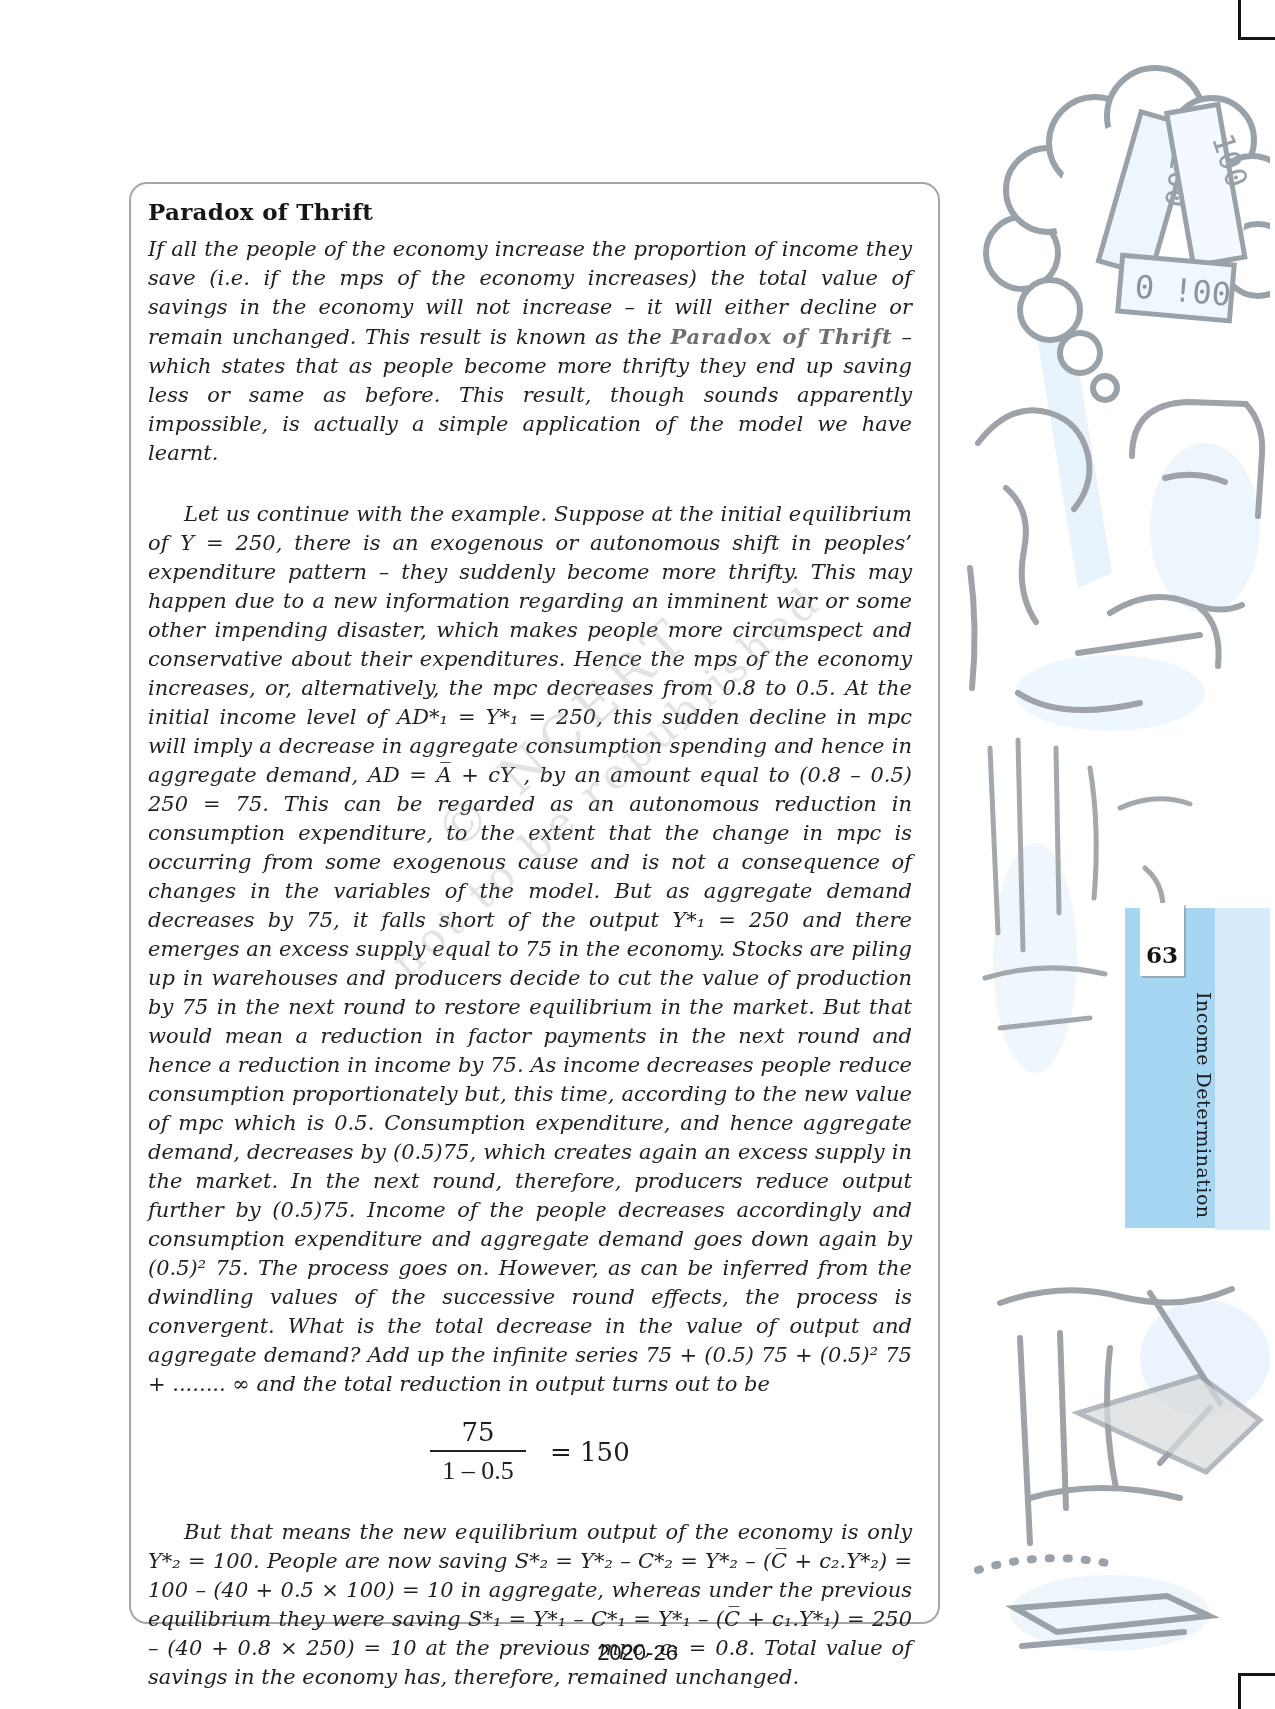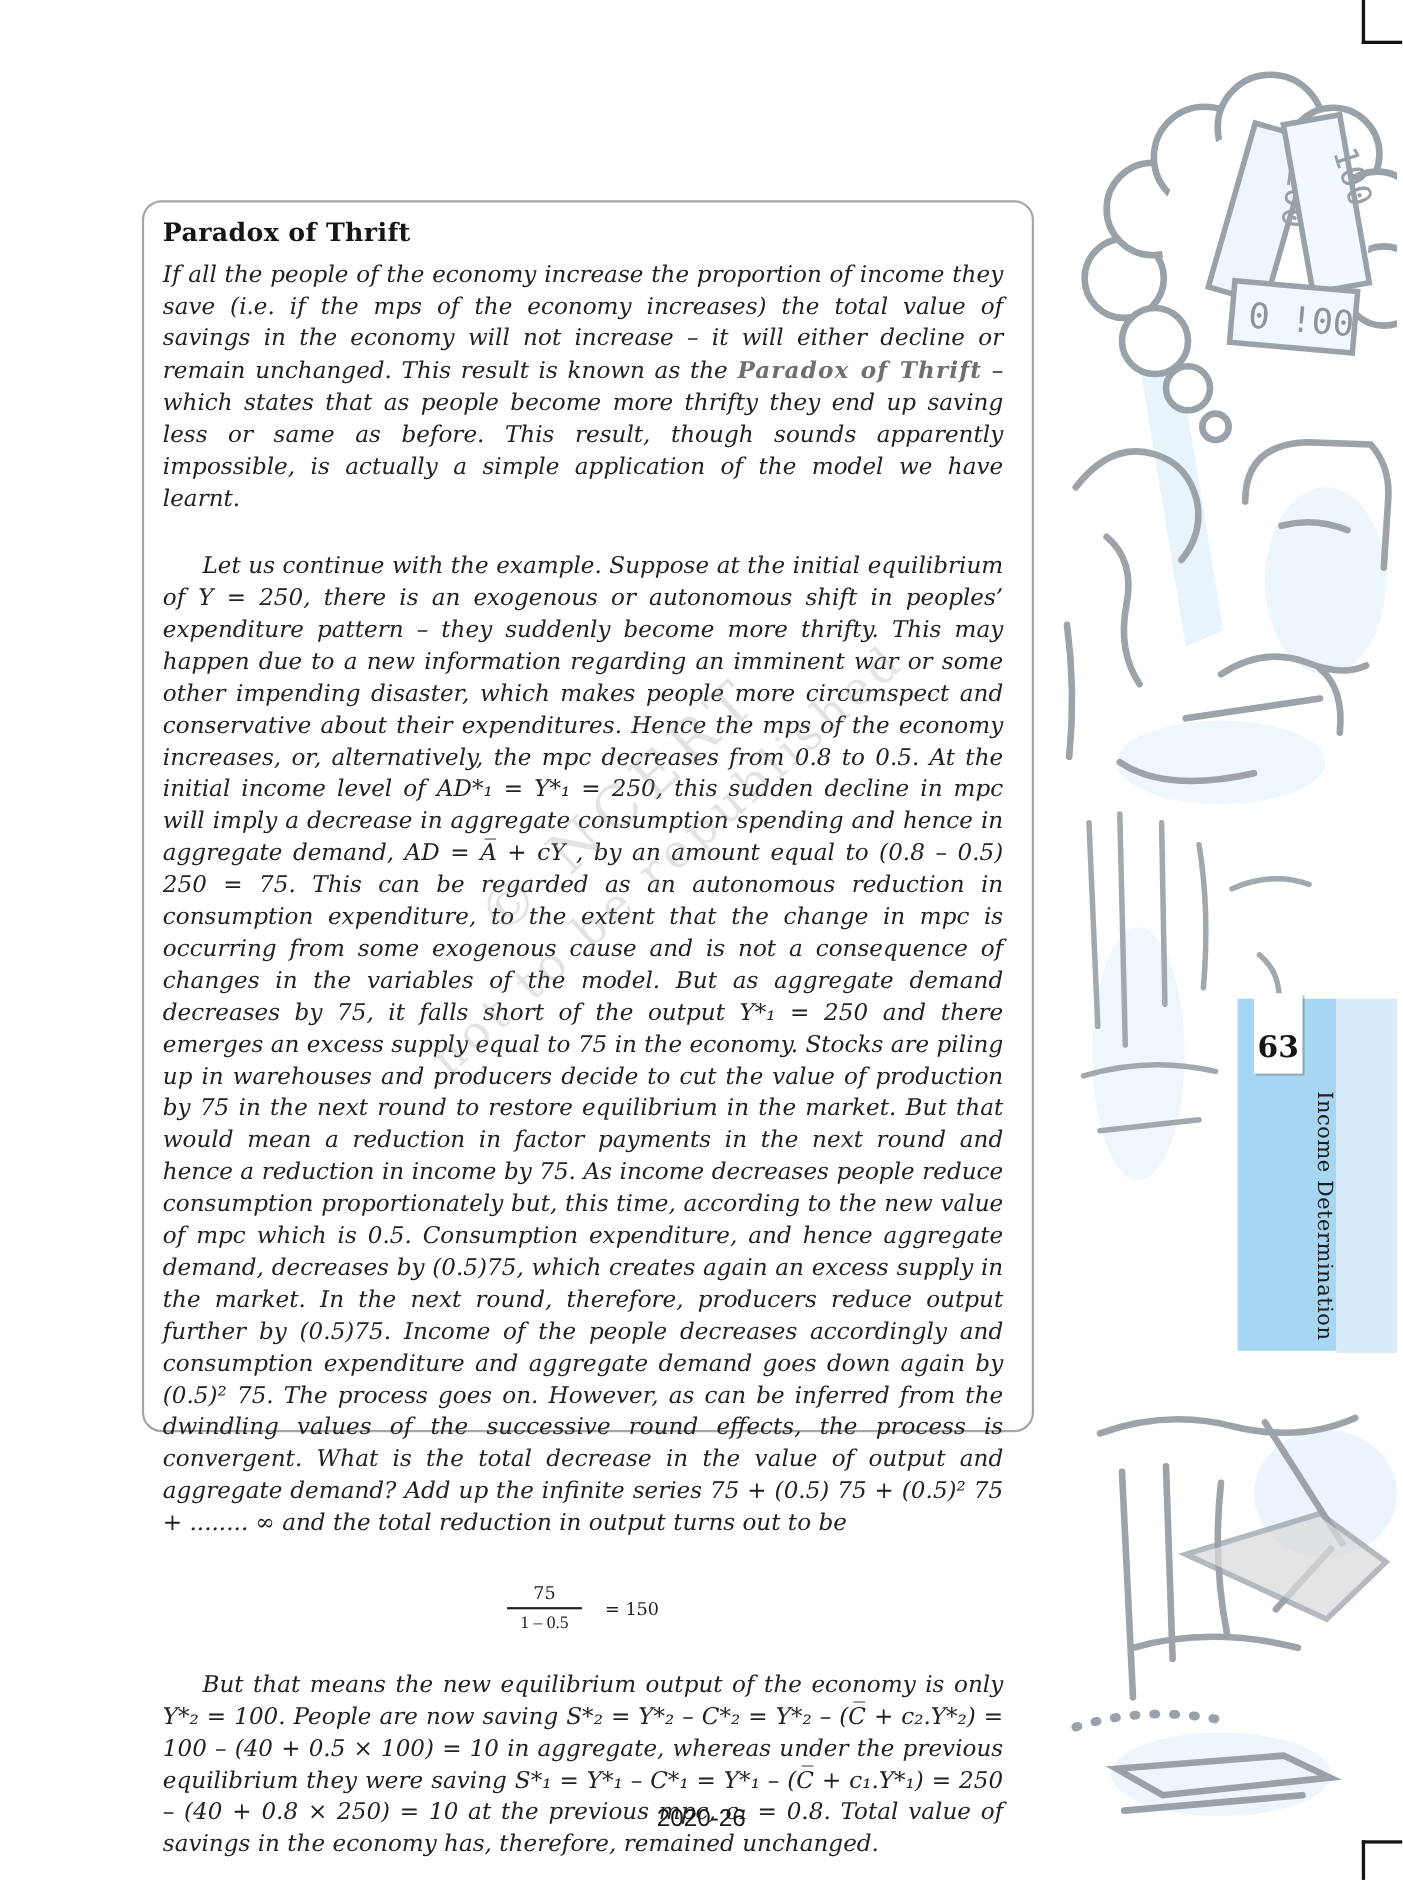--- a/index.html
+++ b/index.html
@@ -2,35 +2,35 @@
 <html><head>
 <meta charset="utf-8">
 <style>
   html,body{margin:0;padding:0;}
   body{
     width:1275px;height:1709px;position:relative;background:#ffffff;
     font-family:"DejaVu Serif", serif;overflow:hidden;
   }
   
   .content-box{
-    position:absolute;left:129px;top:182px;width:811px;height:1120px;
+    position:absolute;left:129px;top:182px;width:811px;height:1442px;
     box-sizing:border-box;border:2.5px solid #a6a6a6;border-radius:18px;
     background:#ffffff;padding:14px 26px 18px 17px;z-index:3;
   }
   .box-heading{
     font-size:23px;font-weight:bold;color:#161616;margin:0 0 10px 0;
     letter-spacing:0.3px;
   }
   .body-text{font-size:21px;line-height:29px;color:#212121;}
   .body-para{margin:0;text-align:justify;font-style:italic;}
   .body-para.indent{text-indent:36px;margin-top:32px;}
   .seg-em{font-weight:bold;color:#6f6f6f;letter-spacing:1px;}
   
   .formula-row{
-    margin:40px 0 16px 0;text-align:center;font-size:16px;color:#1d1d1d;
+    margin:18px 0 16px 0;text-align:center;font-size:26px;color:#1d1d1d;
   }
   .fraction{display:inline-block;vertical-align:middle;text-align:center;}
   .frac-num{display:block;padding:0 12px 3px 12px;}
   .frac-den{display:block;border-top:2px solid #222;padding:4px 12px 0 12px;font-family:Liberation Serif, serif;}
   .formula-result{display:inline-block;vertical-align:middle;margin-left:16px;}
   
   .watermark{
     position:absolute;left:330px;top:600px;width:640px;height:460px;z-index:4;
     transform:rotate(-42deg);transform-origin:center;pointer-events:none;
     text-align:center;color:rgba(145,145,145,0.26);
@@ -49,21 +49,21 @@
   }
   .tab-light{
     position:absolute;left:1215px;top:908px;width:55px;height:322px;
     background:#d7ebfa;z-index:5;
   }
   .page-number-box{
     position:absolute;left:1140px;top:903px;width:44px;height:73px;
     background:#ffffff;box-shadow:2px 2px 0 rgba(120,120,120,0.45);z-index:6;
     display:flex;align-items:flex-end;justify-content:center;
   }
-  .page-number{font-size:27px;font-weight:bold;color:#151515;margin-bottom:8px;}
+  .page-number{font-size:23px;font-weight:bold;color:#151515;margin-bottom:8px;}
   .chapter-title-vert{
     position:absolute;left:1125px;top:988px;width:90px;height:235px;z-index:6;
     display:flex;justify-content:center;
     writing-mode:vertical-rl;font-size:19px;color:#1c1c1c;letter-spacing:0.5px;
   }
   
   .corner-tr{
     position:absolute;right:0;top:0;width:34px;height:37px;
     border-left:3px solid #141414;border-bottom:3px solid #141414;z-index:7;
   }

